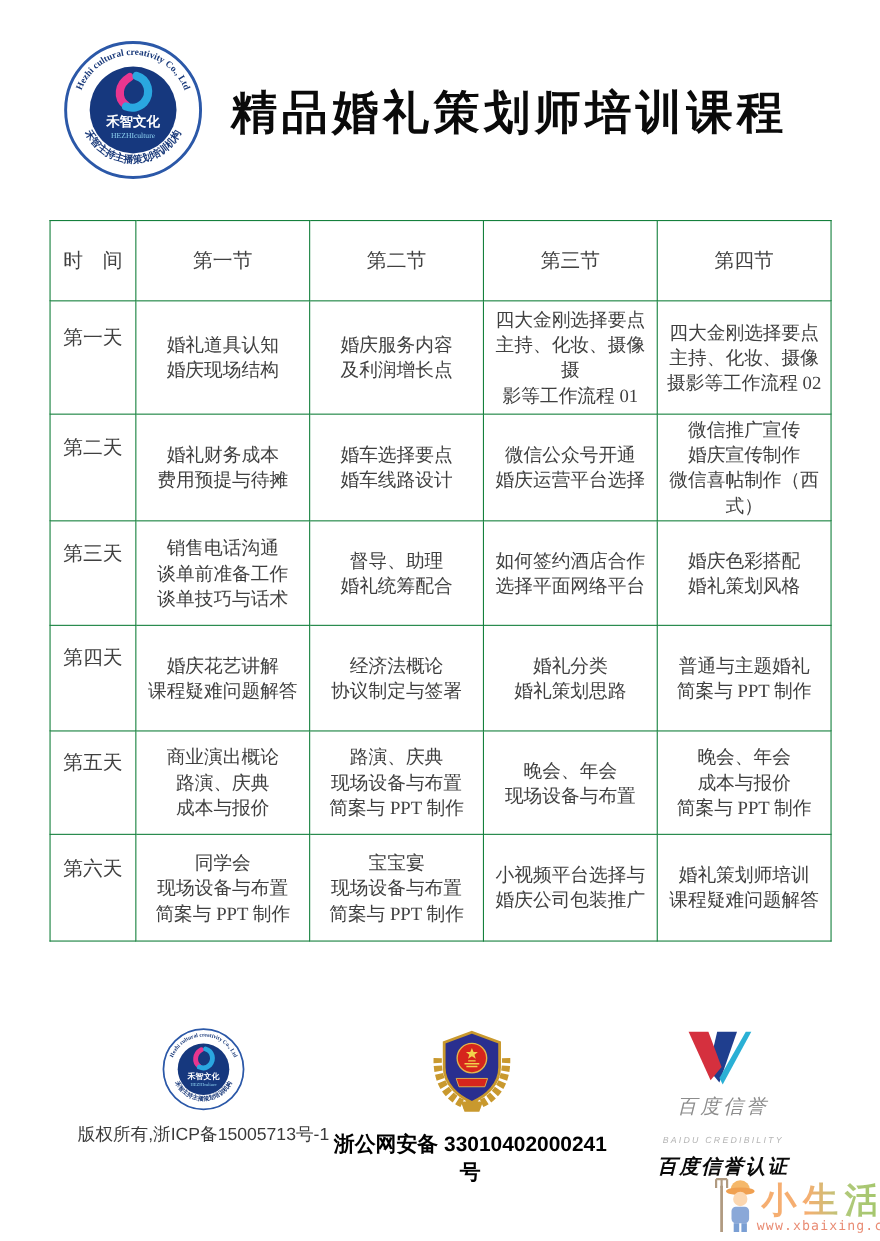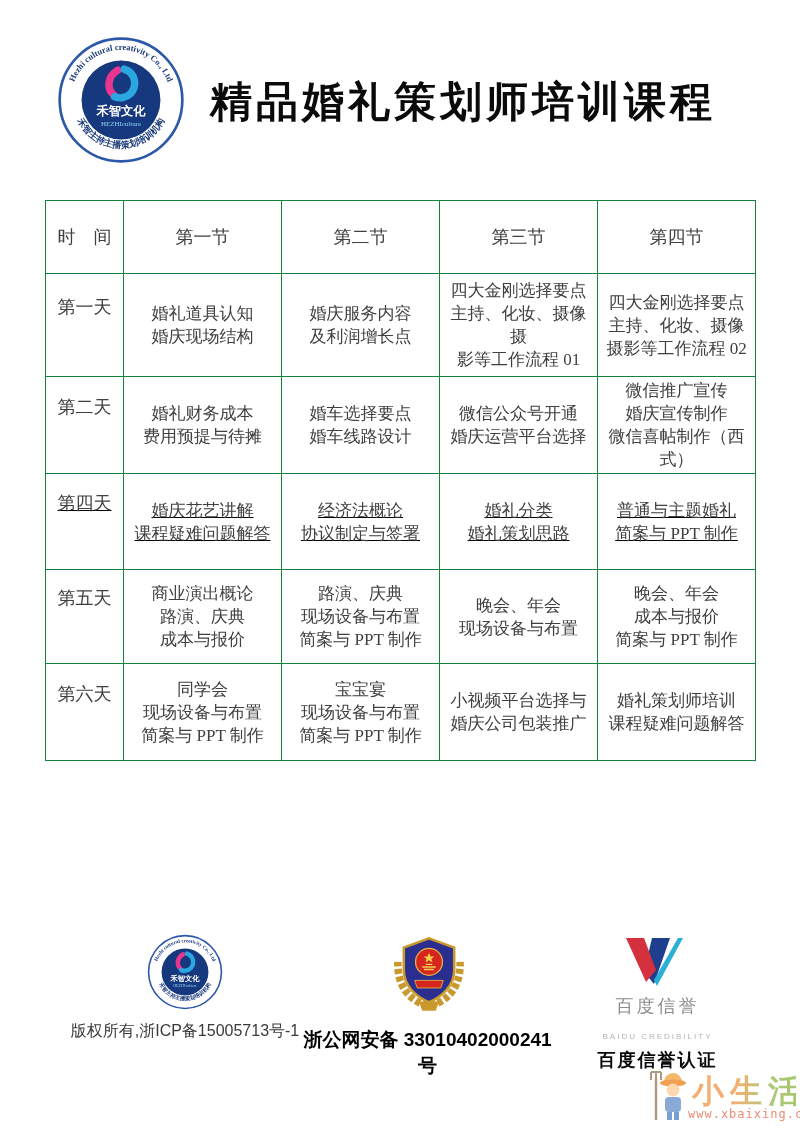--- a/index.html
+++ b/index.html
@@ -20,21 +20,21 @@
   table.course td{font-size:17px;line-height:23px;}
   table.course td.day-cell{padding-bottom:38px;font-size:18px;}
 
   
   .footer-logo{position:absolute;left:147px;top:934px;width:76px;height:76px;}
   .copyright{position:absolute;left:50px;top:1021px;width:270px;text-align:center;
              font-family:"Liberation Sans","DejaVu Sans",sans-serif;font-size:16px;color:#3a3a3a;}
   .police-badge{position:absolute;left:387px;top:929px;width:84px;height:86px;}
   .police-text{position:absolute;left:295px;top:1027px;width:265px;text-align:center;
              font-family:Liberation Sans, sans-serif;font-size:19px;font-weight:bold;color:#000;}
-  .baidu-block{position:absolute;left:585px;top:934px;width:145px;text-align:center;}
+  .baidu-block{position:absolute;left:585px;top:934px;width:145px;text-align:center;font-style:italic;}
   .baidu-v{width:72px;height:54px;margin:0 auto;display:block;}
   .baidu-cn{font-family:"Liberation Sans","DejaVu Sans",sans-serif;font-size:18px;color:#8c8c8c;
             letter-spacing:3px;margin-top:6px;}
   .baidu-en{font-family:"Liberation Sans","DejaVu Sans",sans-serif;font-size:8px;color:#b5b5b5;
             letter-spacing:2px;margin-top:14px;}
   .baidu-cert{font-family:"Liberation Sans","DejaVu Sans",sans-serif;font-size:18px;font-weight:bold;
             color:#0a0a0a;letter-spacing:2px;margin-top:7px;}
 
   
   .watermark{position:absolute;left:644px;top:1068px;width:152px;height:58px;}
@@ -122,21 +122,41 @@
           <td>
             <div>微信公众号开通</div>
             <div>婚庆运营平台选择</div>
           </td>
           <td>
             <div>微信推广宣传</div>
             <div>婚庆宣传制作</div>
             <div>微信喜帖制作（西式）</div>
           </td>
         </tr>
-        <tr style="height: 96px; text-decoration: underline;">
+        <tr style="height: 95px;">
+          <td class="day-cell">第三天</td>
+          <td>
+            <div>销售电话沟通</div>
+            <div>谈单前准备工作</div>
+            <div>谈单技巧与话术</div>
+          </td>
+          <td>
+            <div>督导、助理</div>
+            <div>婚礼统筹配合</div>
+          </td>
+          <td>
+            <div>如何签约酒店合作</div>
+            <div>选择平面网络平台</div>
+          </td>
+          <td>
+            <div>婚庆色彩搭配</div>
+            <div>婚礼策划风格</div>
+          </td>
+        </tr>
+        <tr style="height: 96px;">
           <td class="day-cell">第四天</td>
           <td>
             <div>婚庆花艺讲解</div>
             <div>课程疑难问题解答</div>
           </td>
           <td>
             <div>经济法概论</div>
             <div>协议制定与签署</div>
           </td>
           <td>

